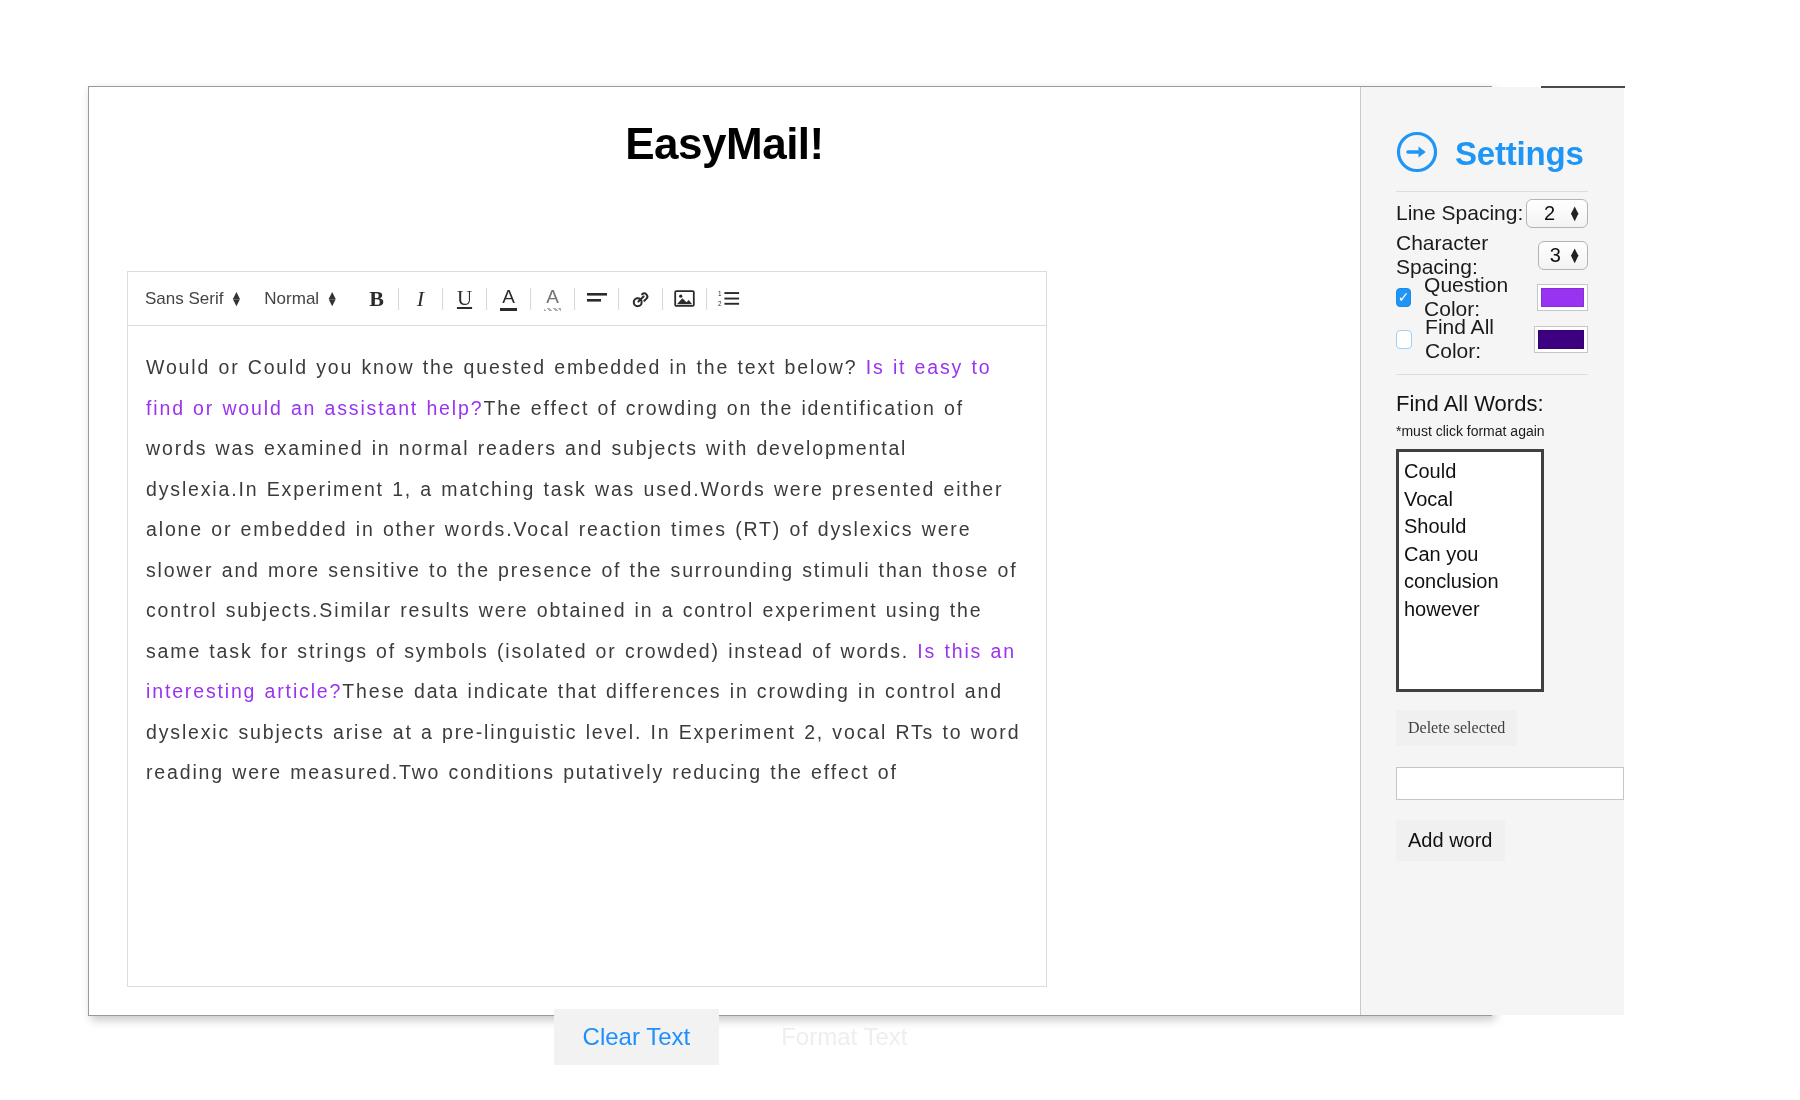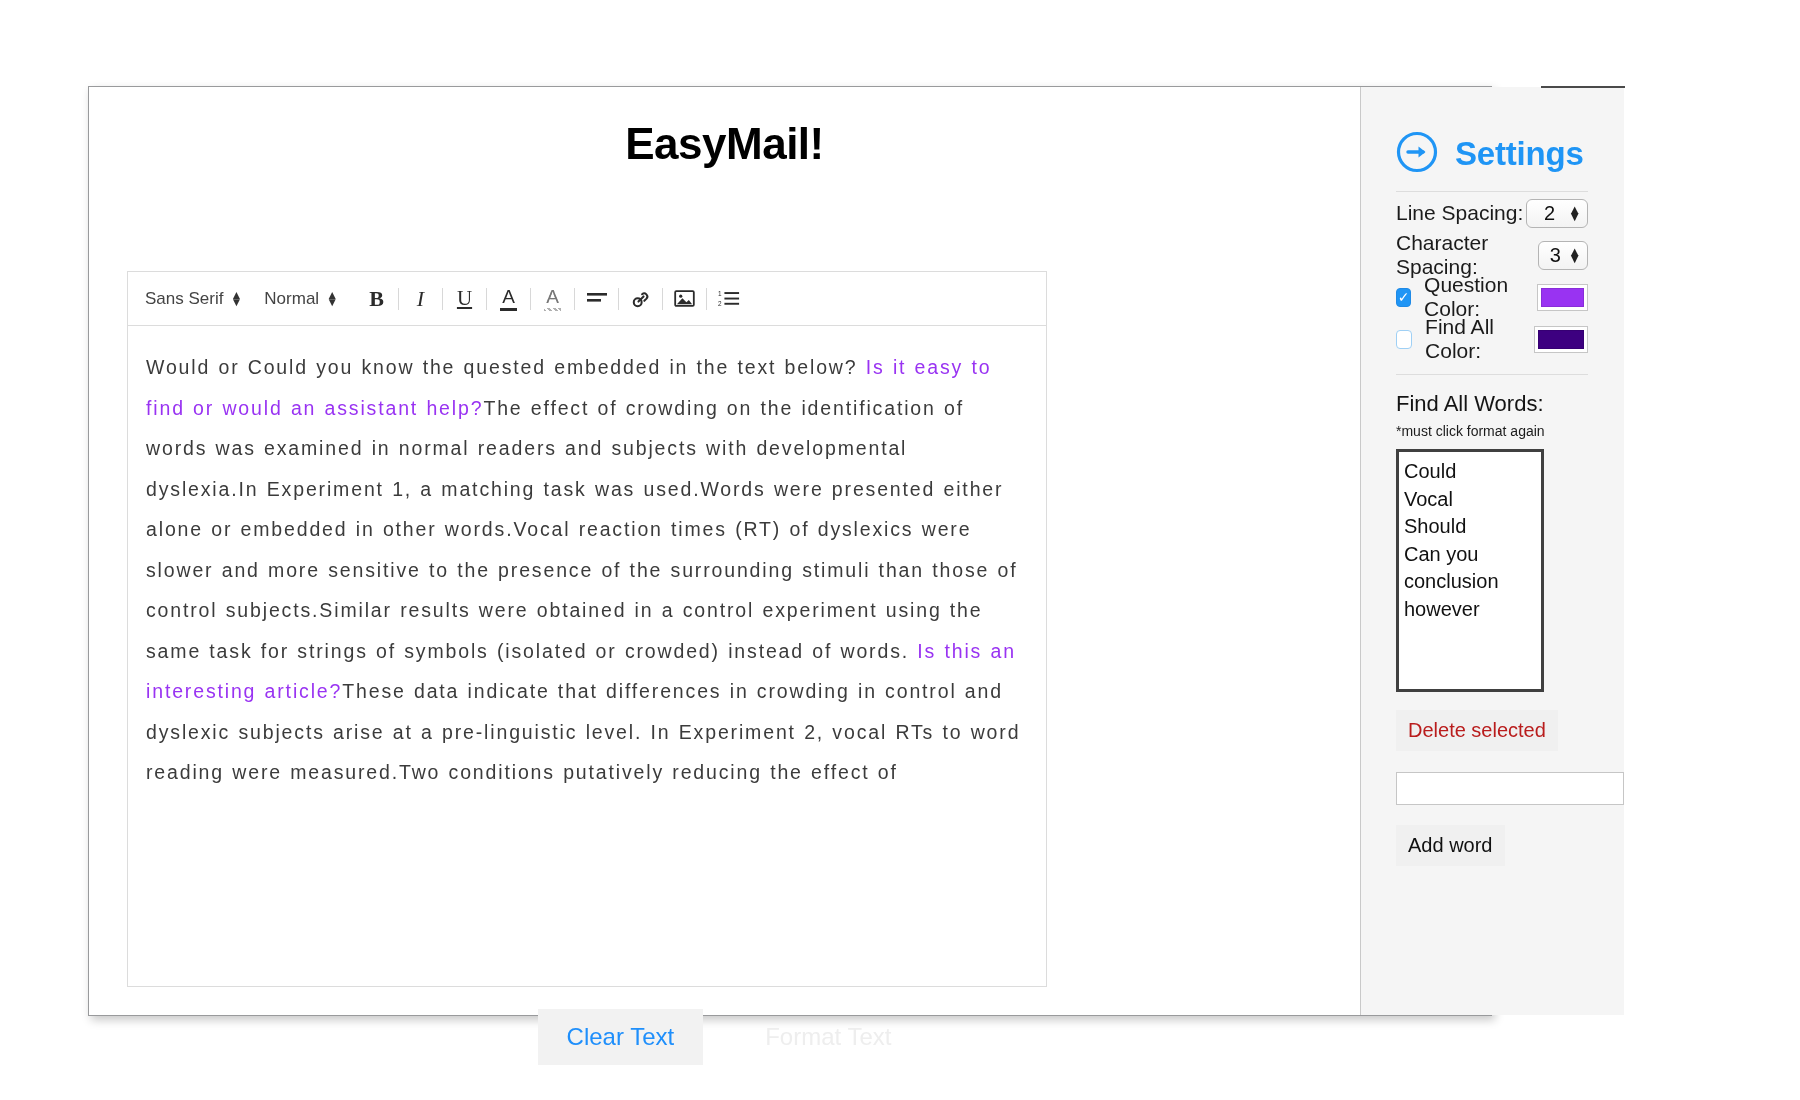--- a/index.html
+++ b/index.html
@@ -145,21 +145,21 @@
     letter-spacing: 1.85px;
     word-spacing: 1px;
   }
   #doc-text .q {
     color: #9933f2;
   }
 
   
   #editor-actions {
     position: absolute;
-    left: 0;
+    left: 16px;
     top: 922px;
     width: 1271px;
     display: flex;
     justify-content: center;
     gap: 42px;
   }
   #clear-text-button {
     background: #f2f2f2;
     color: #1f8ffb;
     border: none;
@@ -336,23 +336,23 @@
     font-size: 20px;
     color: #111111;
     line-height: 1.38;
     padding-left: 2px;
     cursor: default;
   }
   #delete-selected-button {
     margin: 18px 0 0 35px;
     background: #f0f0f0;
     border: none;
-    font-size: 20px;
-    font-family: Liberation Sans, sans-serif;
-    color: #b91c1c;
+    font-size: 16px;
+    font-family: Liberation Serif, serif;
+    color: #404040;
     padding: 9px 12px;
     cursor: pointer;
   }
   #add-word-input {
     display: block;
     margin: 21px 0 0 35px;
     width: 228px;
     height: 33px;
     border: 1px solid #c6c6c6;
     background: #ffffff;

